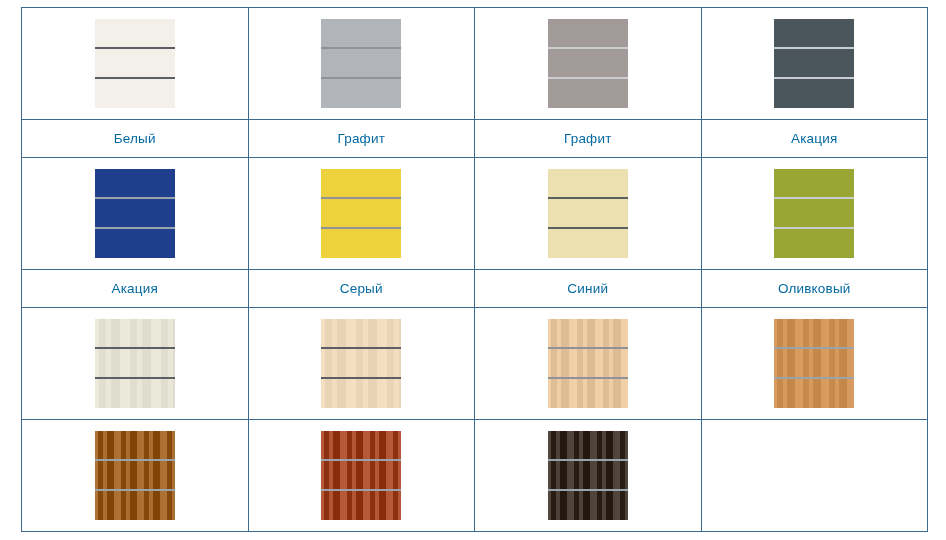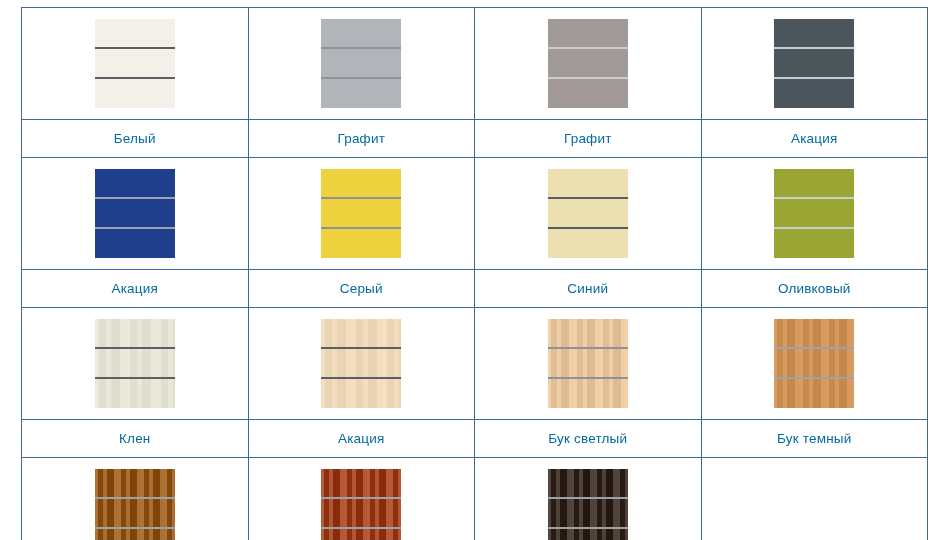--- a/index.html
+++ b/index.html
@@ -179,34 +179,20 @@
         </span>
       </td>
       <td class="swatch-cell">
         <span class="swatch" id="sw-2-3" style="background-color: rgb(207, 147, 87); background-image: repeating-linear-gradient(90deg, rgb(217, 157, 97) 0px, rgb(217, 157, 97) 3px, rgb(198, 138, 78) 3px, rgb(198, 138, 78) 9px, rgb(214, 154, 94) 9px, rgb(214, 154, 94) 13px, rgb(196, 136, 76) 13px, rgb(196, 136, 76) 21px, rgb(215, 155, 95) 21px, rgb(215, 155, 95) 26px); background-size: auto 100%;">
           <span class="groove g1 gr-steel"></span>
           <span class="groove g2 gr-steel"></span>
         </span>
       </td>
     </tr>
 
-    <tr>
-      <td class="label-cell">
-        <span class="label-text">Клен</span>
-      </td>
-      <td class="label-cell">
-        <span class="label-text">Акация</span>
-      </td>
-      <td class="label-cell">
-        <span class="label-text">Бук светлый</span>
-      </td>
-      <td class="label-cell">
-        <span class="label-text">Бук темный</span>
-      </td>
-    </tr>
 
     <tr>
       <td class="swatch-cell">
         <span class="swatch" id="sw-3-0" style="background-color: rgb(154, 94, 34); background-image: repeating-linear-gradient(90deg, rgb(174, 114, 54) 0px, rgb(174, 114, 54) 3px, rgb(132, 72, 12) 3px, rgb(132, 72, 12) 8px, rgb(170, 110, 50) 8px, rgb(170, 110, 50) 12px, rgb(128, 68, 8) 12px, rgb(128, 68, 8) 19px, rgb(172, 112, 52) 19px, rgb(172, 112, 52) 23px); background-size: auto 100%;">
           <span class="groove g1 gr-steel"></span>
           <span class="groove g2 gr-steel"></span>
         </span>
       </td>
       <td class="swatch-cell">
         <span class="swatch" id="sw-3-1" style="background-color: rgb(162, 70, 38); background-image: repeating-linear-gradient(90deg, rgb(182, 90, 58) 0px, rgb(182, 90, 58) 3px, rgb(140, 48, 16) 3px, rgb(140, 48, 16) 8px, rgb(178, 86, 54) 8px, rgb(178, 86, 54) 12px, rgb(136, 44, 12) 12px, rgb(136, 44, 12) 19px, rgb(180, 88, 56) 19px, rgb(180, 88, 56) 23px); background-size: auto 100%;">

